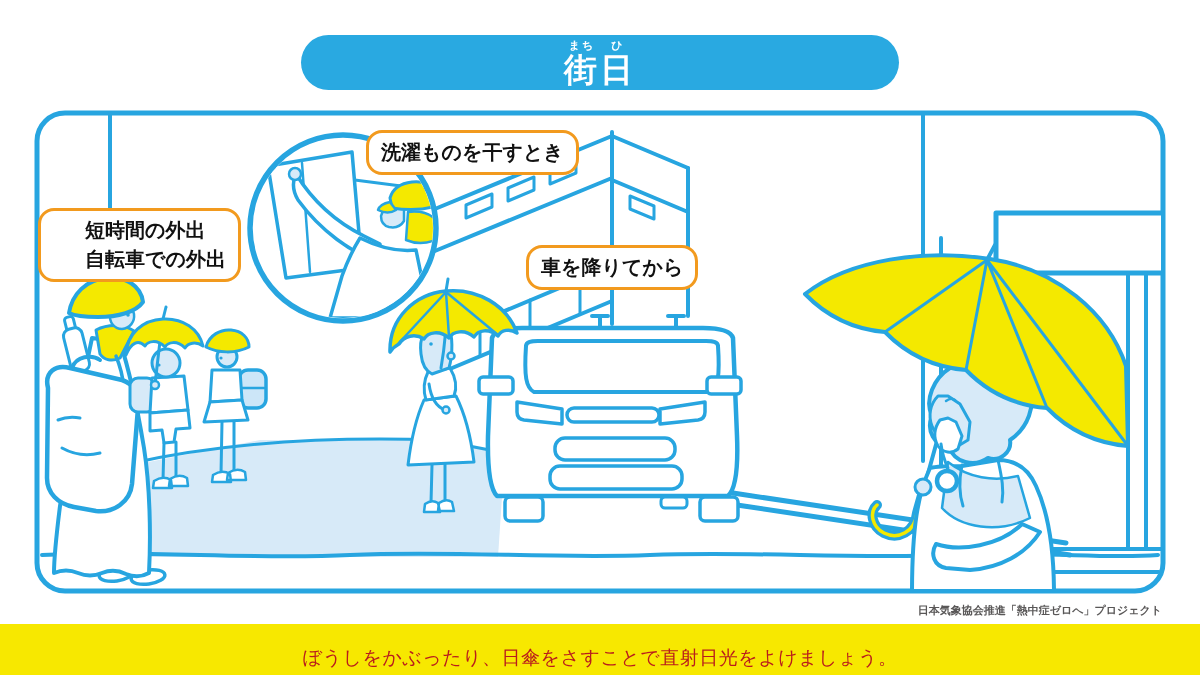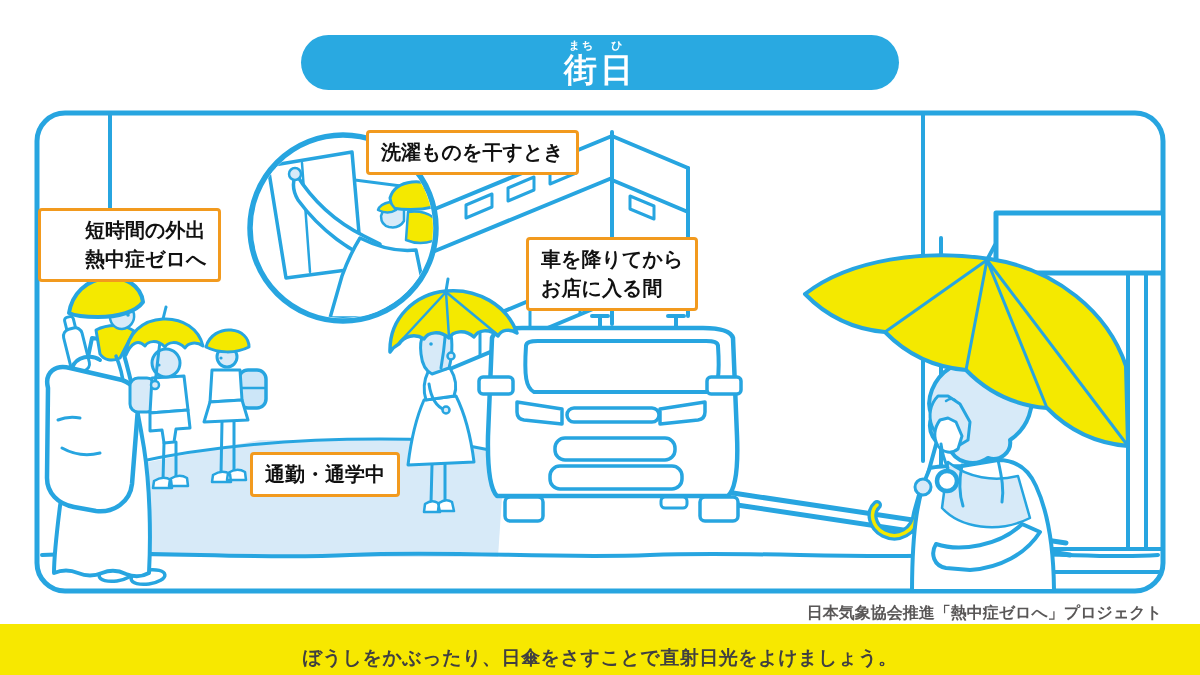--- a/index.html
+++ b/index.html
@@ -12,35 +12,35 @@
   .title-banner{
     position:absolute;left:301px;top:19px;width:598px;height:55px;
     background:#29A9E1;border-radius:30px;
     display:flex;justify-content:center;align-items:center;gap:0;
   }
   .tseg{display:inline-flex;flex-direction:column;align-items:center;}
   .tseg .rt{height:14px;font-size:11px;font-weight:bold;color:#fff;letter-spacing:2px;line-height:14px;}
   .tseg .rb{font-size:33px;font-weight:bold;color:#fff;letter-spacing:3px;line-height:36px;white-space:nowrap;}
   
   .note{
-    position:absolute;background:#fff;border:3px solid #F29A1E;border-radius:4px;
+    position:absolute;background:#fff;border:3px solid #F29A1E;border-radius:16px;
     padding:5px 12px;font-weight:bold;color:#111;font-size:20px;line-height:1.45;
     white-space:nowrap;z-index:5;
   }
   
   .credit{
-    position:absolute;top:587px;right:38px;font-size:16px;font-weight:bold;
+    position:absolute;top:587px;right:38px;font-size:11px;font-weight:bold;
     color:#595757;z-index:4;
   }
   
   .footer{
     position:absolute;left:0;top:608px;width:1200px;height:67px;background:#F7E800;
     display:flex;flex-direction:column;justify-content:center;align-items:center;z-index:4;
   }
-  .footer div{font-size:19px;font-weight:bold;color:#404040;line-height:1.55;letter-spacing:.5px;}
+  .footer div{font-size:19px;font-weight:normal;color:#b91c1c;line-height:1.55;letter-spacing:.5px;}
   svg{position:absolute;left:0;top:0;}
 </style>
 </head>
 <body>
 
 <div id="stage">
 
   <svg width="1200" height="675" viewBox="0 0 1200 675">
     <defs>
       <clipPath id="frameClip">
@@ -218,36 +218,32 @@
       <span class="rb">街</span>
     </span>
     <span class="tseg">
       <span class="rt">ひ</span>
       <span class="rb">日</span>
     </span>
   </div>
 
   <div class="note" style="left:38px;top:192px;padding-left:44px;">
     <div>短時間の外出</div>
-    <div>熱中症ゼロへ</div>
+    <div>自転車での外出</div>
   </div>
 
   <div class="note" style="left:366px;top:114px;">
     <div>洗濯ものを干すとき</div>
   </div>
 
-  <div class="note" style="left:526px;top:221px;">
+  <div class="note" style="left:526px;top:229px;">
     <div>車を降りてから</div>
-    <div>お店に入る間</div>
-  </div>
-
-
-  <div class="note" style="left:250px;top:436px;">
-    <div>通勤・通学中</div>
-  </div>
+  </div>
+
+
 
   <div class="credit">日本気象協会推進「熱中症ゼロへ」プロジェクト</div>
 
   <div class="footer">
     <div>ぼうしをかぶったり、日傘をさすことで直射日光をよけましょう。</div>
   </div>
 
 </div>
 
 </body></html>

